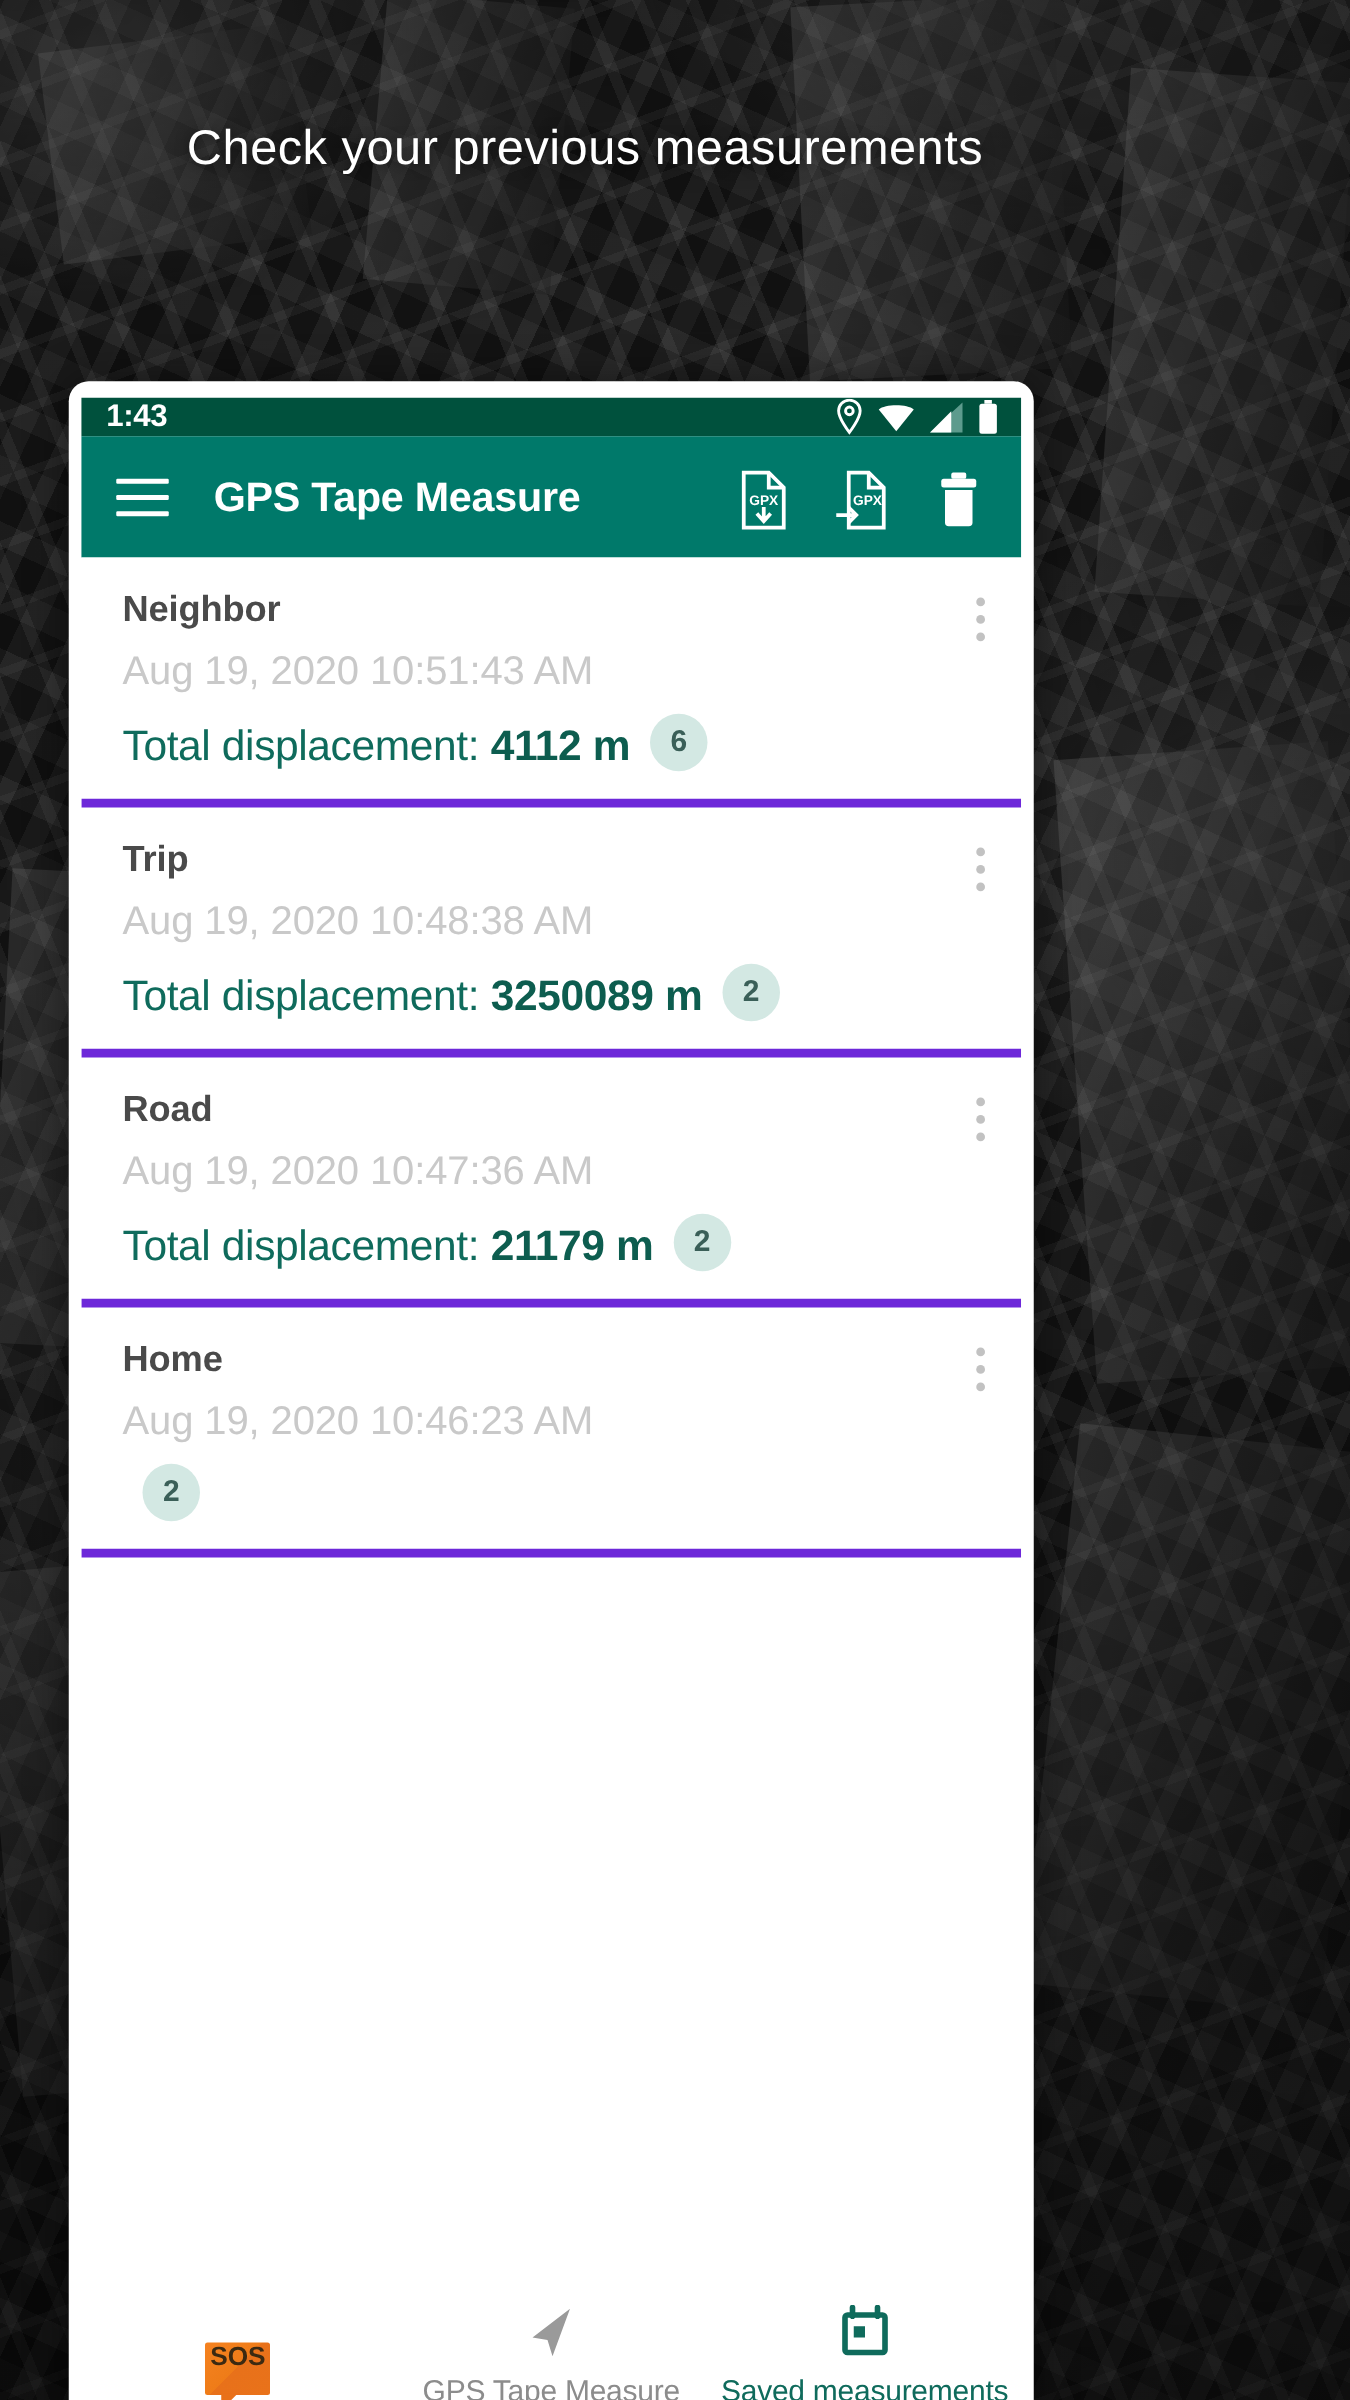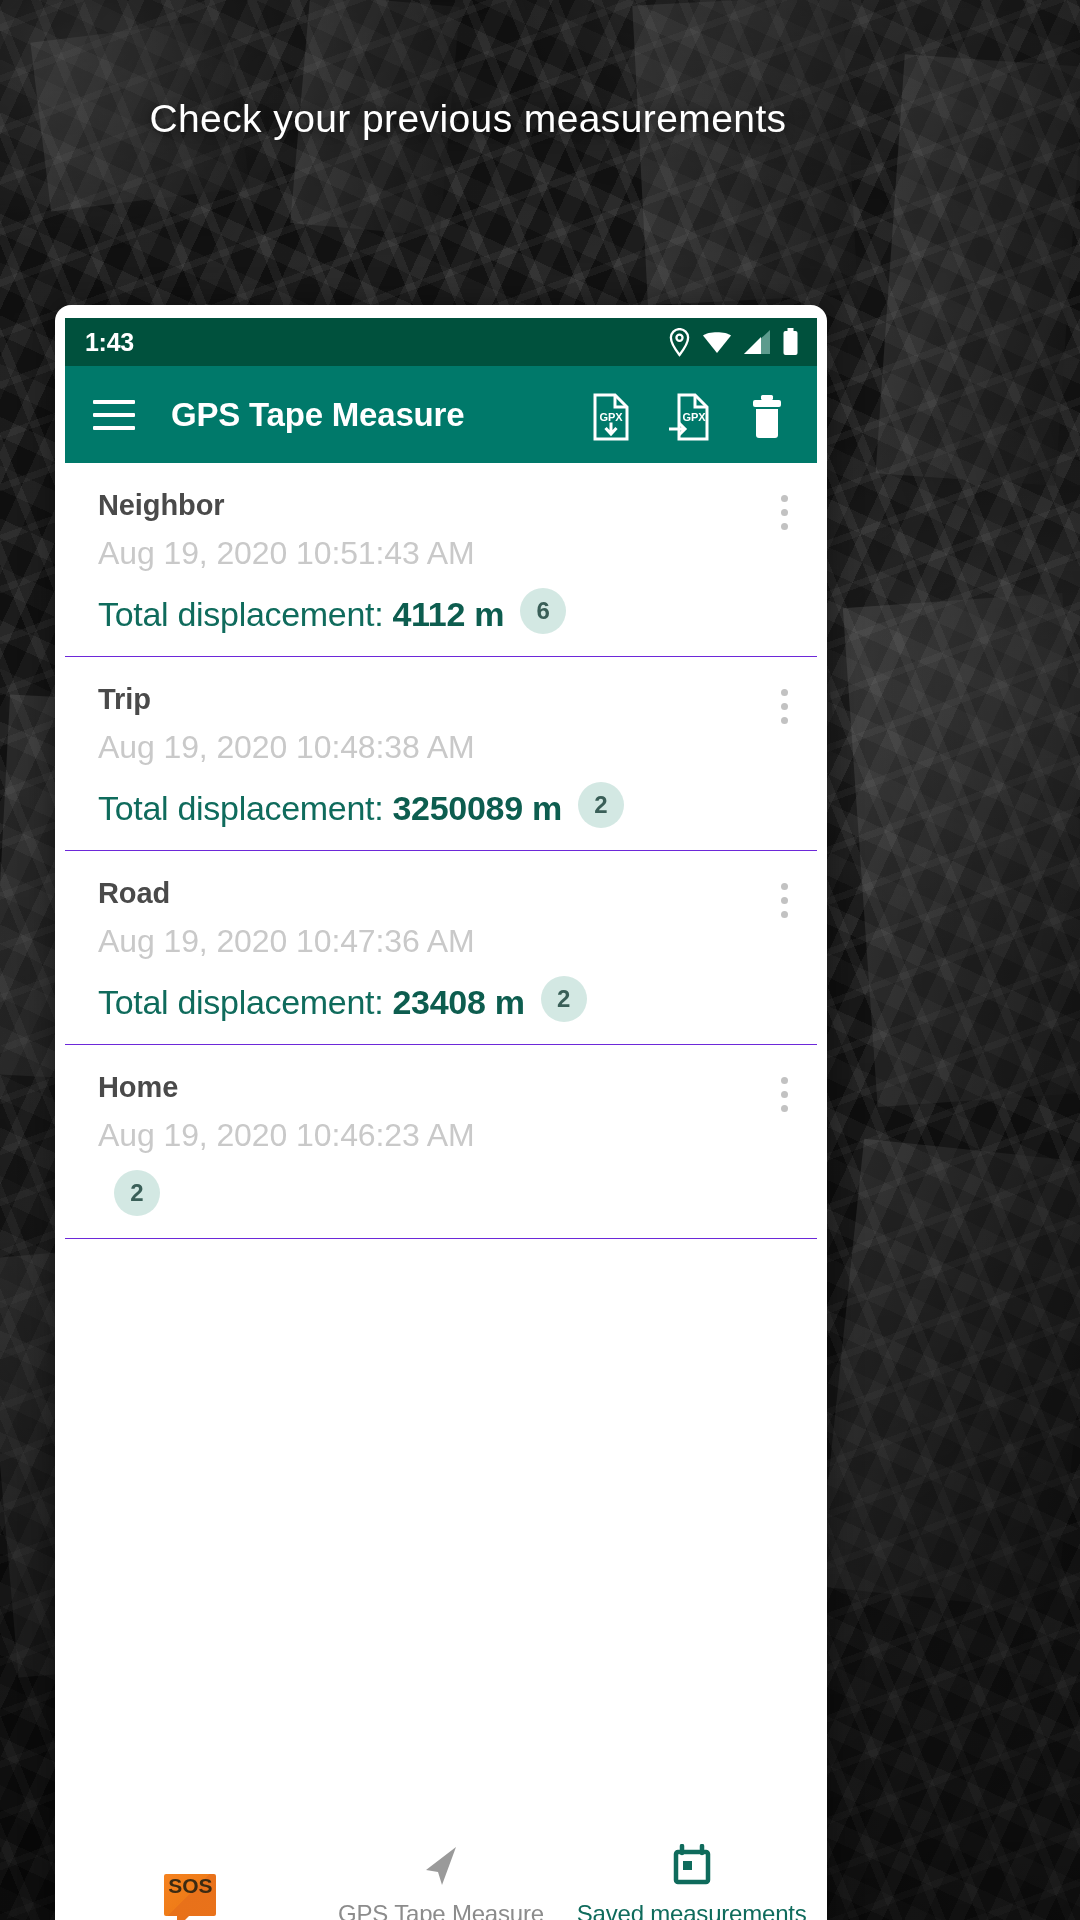--- a/index.html
+++ b/index.html
@@ -88,21 +88,21 @@
     position: absolute;
     left: 10px; top: 13px;
     width: 752px; height: 1620px;
     background: #ffffff;
     display: flex; flex-direction: column;
     overflow: hidden;
   }
 
   
   #statusbar {
-    height: 48px;
+    height: 31px;
     background: #00513d;
     display: flex; align-items: center;
     padding: 0 18px 0 20px;
     color: #ffffff;
     flex: none;
   }
   #clock { font-size: 25px; font-weight: 700; letter-spacing: -0.3px; }
   #status-icons { margin-left: auto; display: flex; align-items: center; gap: 11px; }
   #status-icons svg { display: block; }
 
@@ -116,21 +116,21 @@
     flex: none;
   }
   #hamburger { width: 42px; height: 30px; display:flex; flex-direction:column; justify-content:space-between; cursor:pointer; }
   #hamburger span { display:block; height:4px; background:#fff; border-radius:1px; }
   #apptitle { font-size: 33px; font-weight: 700; margin-left: 36px; letter-spacing: -0.2px; white-space: nowrap; }
   #appbar-actions { margin-left: auto; display: flex; align-items: center; gap: 34px; padding-right: 12px; }
   .appbar-icon { width: 44px; height: 44px; display:flex; justify-content:center; cursor:pointer; }
 
   
   #list { flex: 1 1 auto; background: #ffffff; overflow: hidden; }
-  .m-item { padding: 26px 26px 22px 33px; position: relative; border-bottom: 1px solid #6d28d9; }
+  .m-item { padding: 26px 26px 22px 33px; position: relative; border-bottom: 7px solid #6d28d9; }
   .m-item:last-of-type { }
   .m-name { font-size: 29px; font-weight: 700; color: #4a4a4a; letter-spacing: -0.1px; }
   .m-date { font-size: 32px; color: #c9c9c9; margin-top: 13px; font-weight: 400; letter-spacing: -0.1px; }
   .m-row { display: flex; align-items: flex-end; margin-top: 16px; }
   .m-disp { font-size: 34px; color: #0f6b5c; letter-spacing: -0.3px; white-space: nowrap; }
   .m-disp b { font-weight: 700; color: #0d5d4f; }
   .m-badge {
     margin-left: 16px;
     min-width: 46px; height: 46px;
     border-radius: 50%;
@@ -296,21 +296,21 @@
             <i></i>
             <i></i>
             <i></i>
           </div>
       </div>
 
       <div class="m-item">
         <div class="m-name">Road</div>
         <div class="m-date">Aug 19, 2020 10:47:36 AM</div>
         <div class="m-row">
-          <div class="m-disp"><span>Total displacement:</span> <b>23408 m</b></div>
+          <div class="m-disp"><span>Total displacement:</span> <b>21179 m</b></div>
           <div class="m-badge">2</div>
         </div>
         <div class="m-more">
             <i></i>
             <i></i>
             <i></i>
           </div>
       </div>
 
       <div class="m-item">

